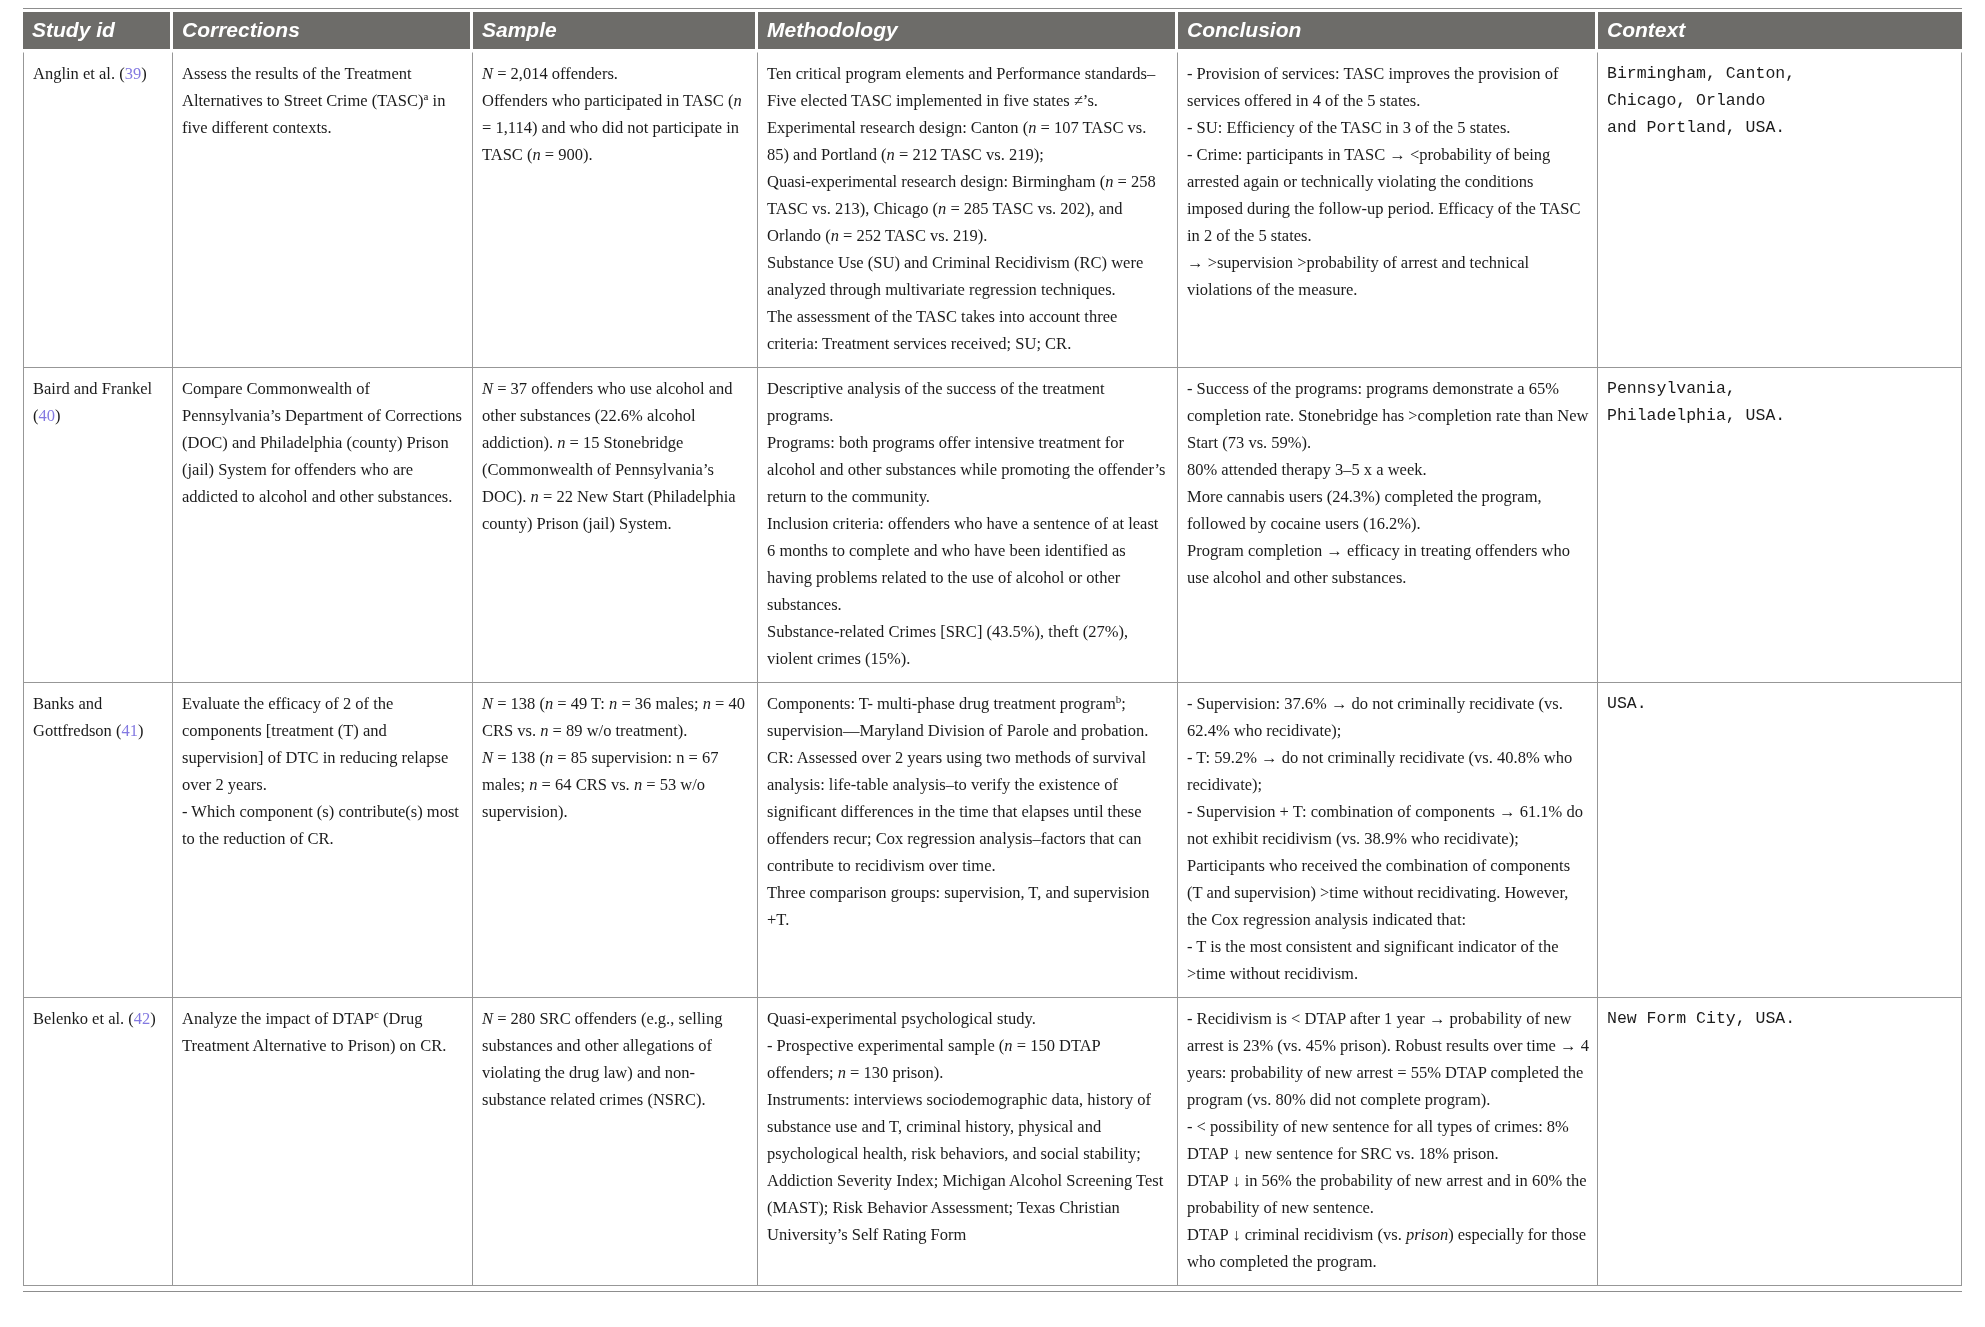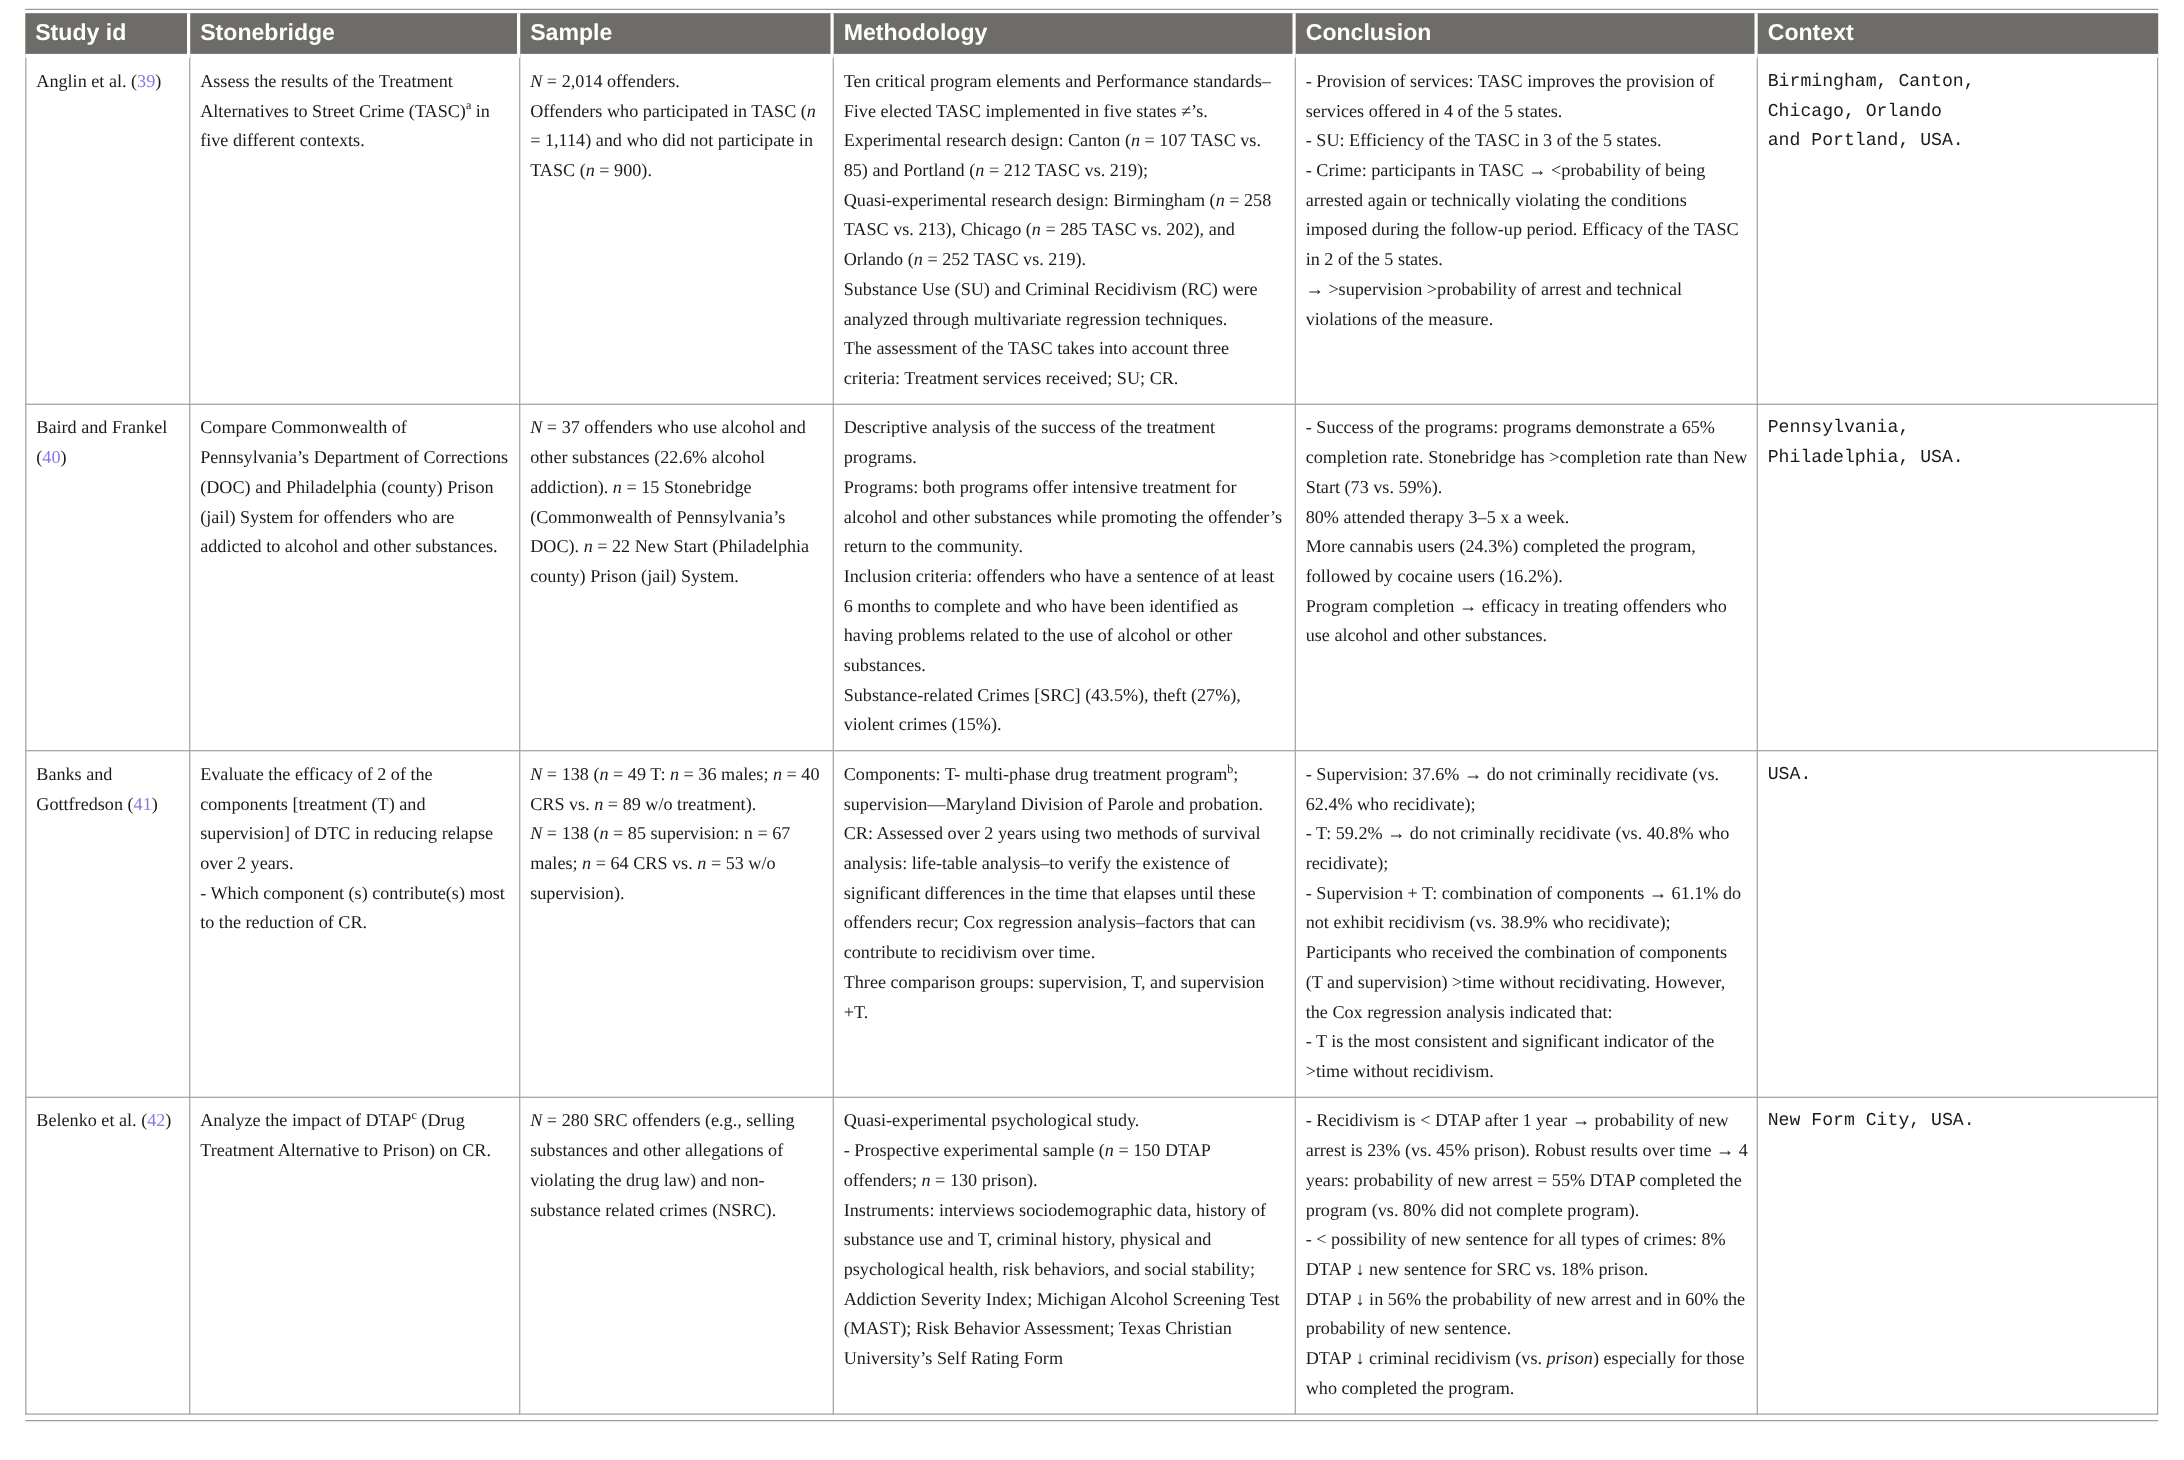--- a/index.html
+++ b/index.html
@@ -10,21 +10,21 @@
   .rule.bottom2{margin-top:5px;}
   table.studies{border-collapse:separate;border-spacing:0;table-layout:fixed;width:1939px;}
   thead th{
     background:var(--header-bg,#6d6c69);
     color:var(--header-fg,#ffffff);
     font-family:"Liberation Sans",sans-serif;
     font-size:21px;font-weight:700;text-align:left;
     padding:6px 9px 7px 9px;
     border-right:3px solid #fff;
     border-bottom:3px solid #fff;
-    white-space:nowrap;overflow:hidden;
+    white-space:nowrap;overflow:hidden;font-style:italic;
   }
   thead th:last-child{border-right:none;}
   tbody td{
     vertical-align:top;
     padding:7px 8px 10px 9px;
     font-size:16.5px;line-height:27px;color:#1b1b1b;
     border-right:1px solid #979797;
     border-bottom:1px solid #979797;
     overflow:hidden;
   }
@@ -47,21 +47,21 @@
       <col style="width:150px">
         <col style="width:300px">
         <col style="width:285px">
       <col style="width:420px">
         <col style="width:420px">
         <col style="width:364px">
     </colgroup>
     <thead>
       <tr>
         <th>Study id</th>
-        <th>Stonebridge</th>
+        <th>Corrections</th>
         <th>Sample</th>
         <th>Methodology</th>
         <th>Conclusion</th>
         <th>Context</th>
       </tr>
     </thead>
     <tbody>
       <tr>
         <td>
             <div class="cell">

